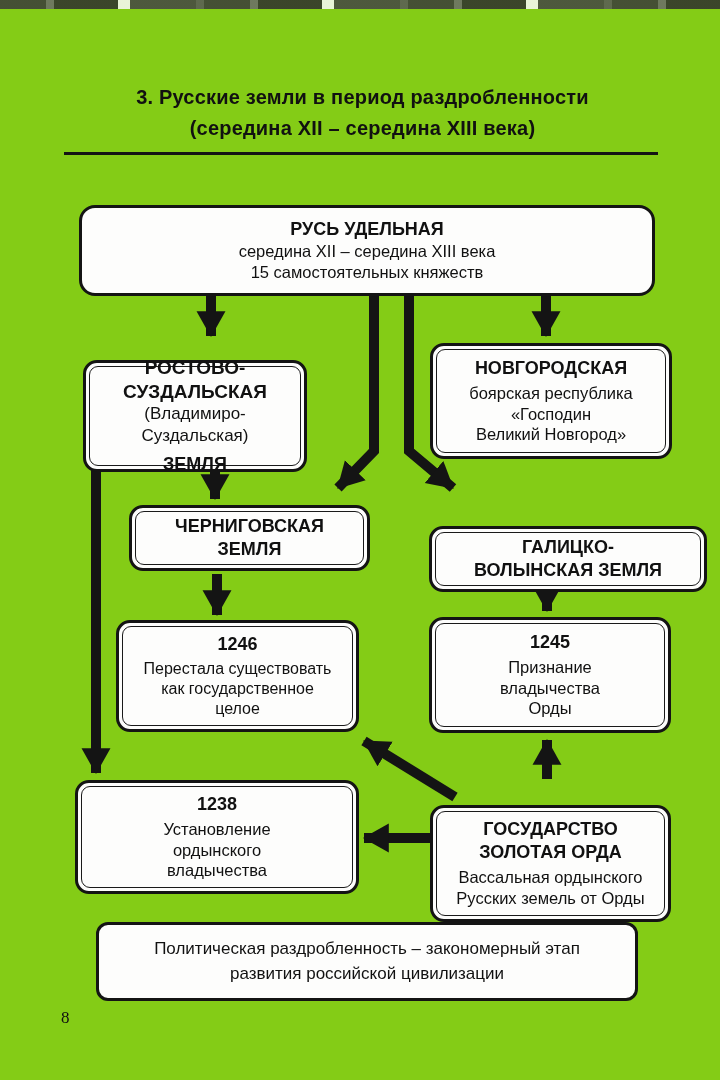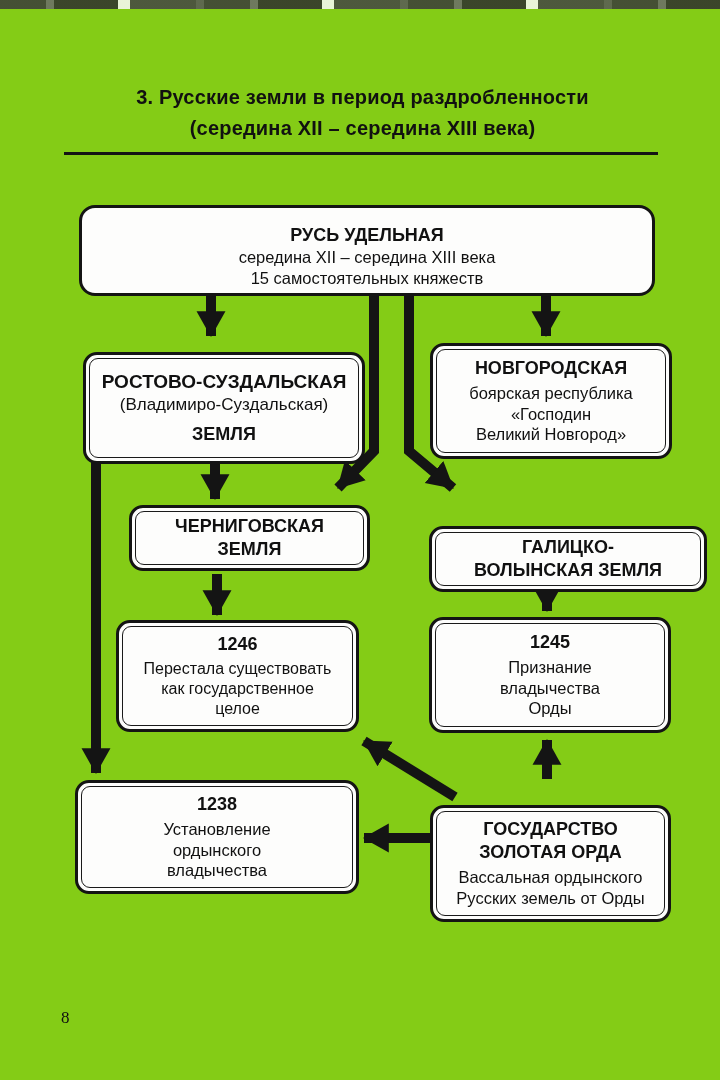--- a/index.html
+++ b/index.html
@@ -42,21 +42,21 @@
     display:flex; flex-direction:column; align-items:center;
     justify-content:center; text-align:center; padding:4px 8px;
   }
   .t-bold  { font-weight:bold; font-size:18px; line-height:1.28; }
   .t-bold-lg { font-weight:bold; font-size:19px; line-height:1.25; }
   .t-reg   { font-size:16.5px; line-height:1.26; }
   .t-reg-sm{ font-size:16px; line-height:1.25; }
   .gap-top { margin-top:7px; }
   .gap-top-sm { margin-top:3px; }
   #arrows { position:absolute; left:0; top:0; z-index:0; }
-  .node { z-index:1;justify-content:flex-end; }
+  .node { z-index:1; }
   .page-number {
     position:absolute; left:61px; top:1008px;
     font-family:"Liberation Serif", serif; font-size:17px;
   }
 </style>
 </head>
 <body>
 
 <div id="page">
 
@@ -88,21 +88,21 @@
       <path d="M432,838 L364,838" marker-end="url(#ah)"></path>
     </g>
   </svg>
 
   <div class="box1 node" style="left:79px; top:205px; width:576px; height:91px;">
     <div class="t-bold">РУСЬ УДЕЛЬНАЯ</div>
     <div class="t-reg">середина XII – середина XIII века</div>
     <div class="t-reg">15 самостоятельных княжеств</div>
   </div>
 
-  <div class="box2 node" style="left:83px; top:352px; width:282px; height:112px;">
+  <div class="box2 node" style="left:83px; top:360px; width:224px; height:112px;">
     <div class="inner">
       <div class="t-bold-lg">РОСТОВО-СУЗДАЛЬСКАЯ</div>
       <div class="t-reg" style="font-size:17px;">(Владимиро-Суздальская)</div>
       <div class="t-bold gap-top">ЗЕМЛЯ</div>
     </div>
   </div>
 
   <div class="box2 node" style="left:430px; top:343px; width:242px; height:116px;">
     <div class="inner">
       <div class="t-bold">НОВГОРОДСКАЯ</div>
@@ -155,16 +155,20 @@
 
   <div class="box2 node" style="left:430px; top:805px; width:241px; height:117px;">
     <div class="inner">
       <div class="t-bold">ГОСУДАРСТВО</div>
       <div class="t-bold">ЗОЛОТАЯ ОРДА</div>
       <div class="t-reg gap-top-sm">Вассальная ордынского</div>
       <div class="t-reg">Русских земель от Орды</div>
     </div>
   </div>
 
+  <div class="box1 node" style="left:96px; top:922px; width:542px; height:79px; border-width:3px; border-radius:12px;">
+    <div style="font-size:17px; line-height:1.45;">Политическая раздробленность – закономерный этап</div>
+    <div style="font-size:17px; line-height:1.45;">развития российской цивилизации</div>
+  </div>
 
   <div class="page-number">8</div>
 
 </div>
 
 </body></html>

